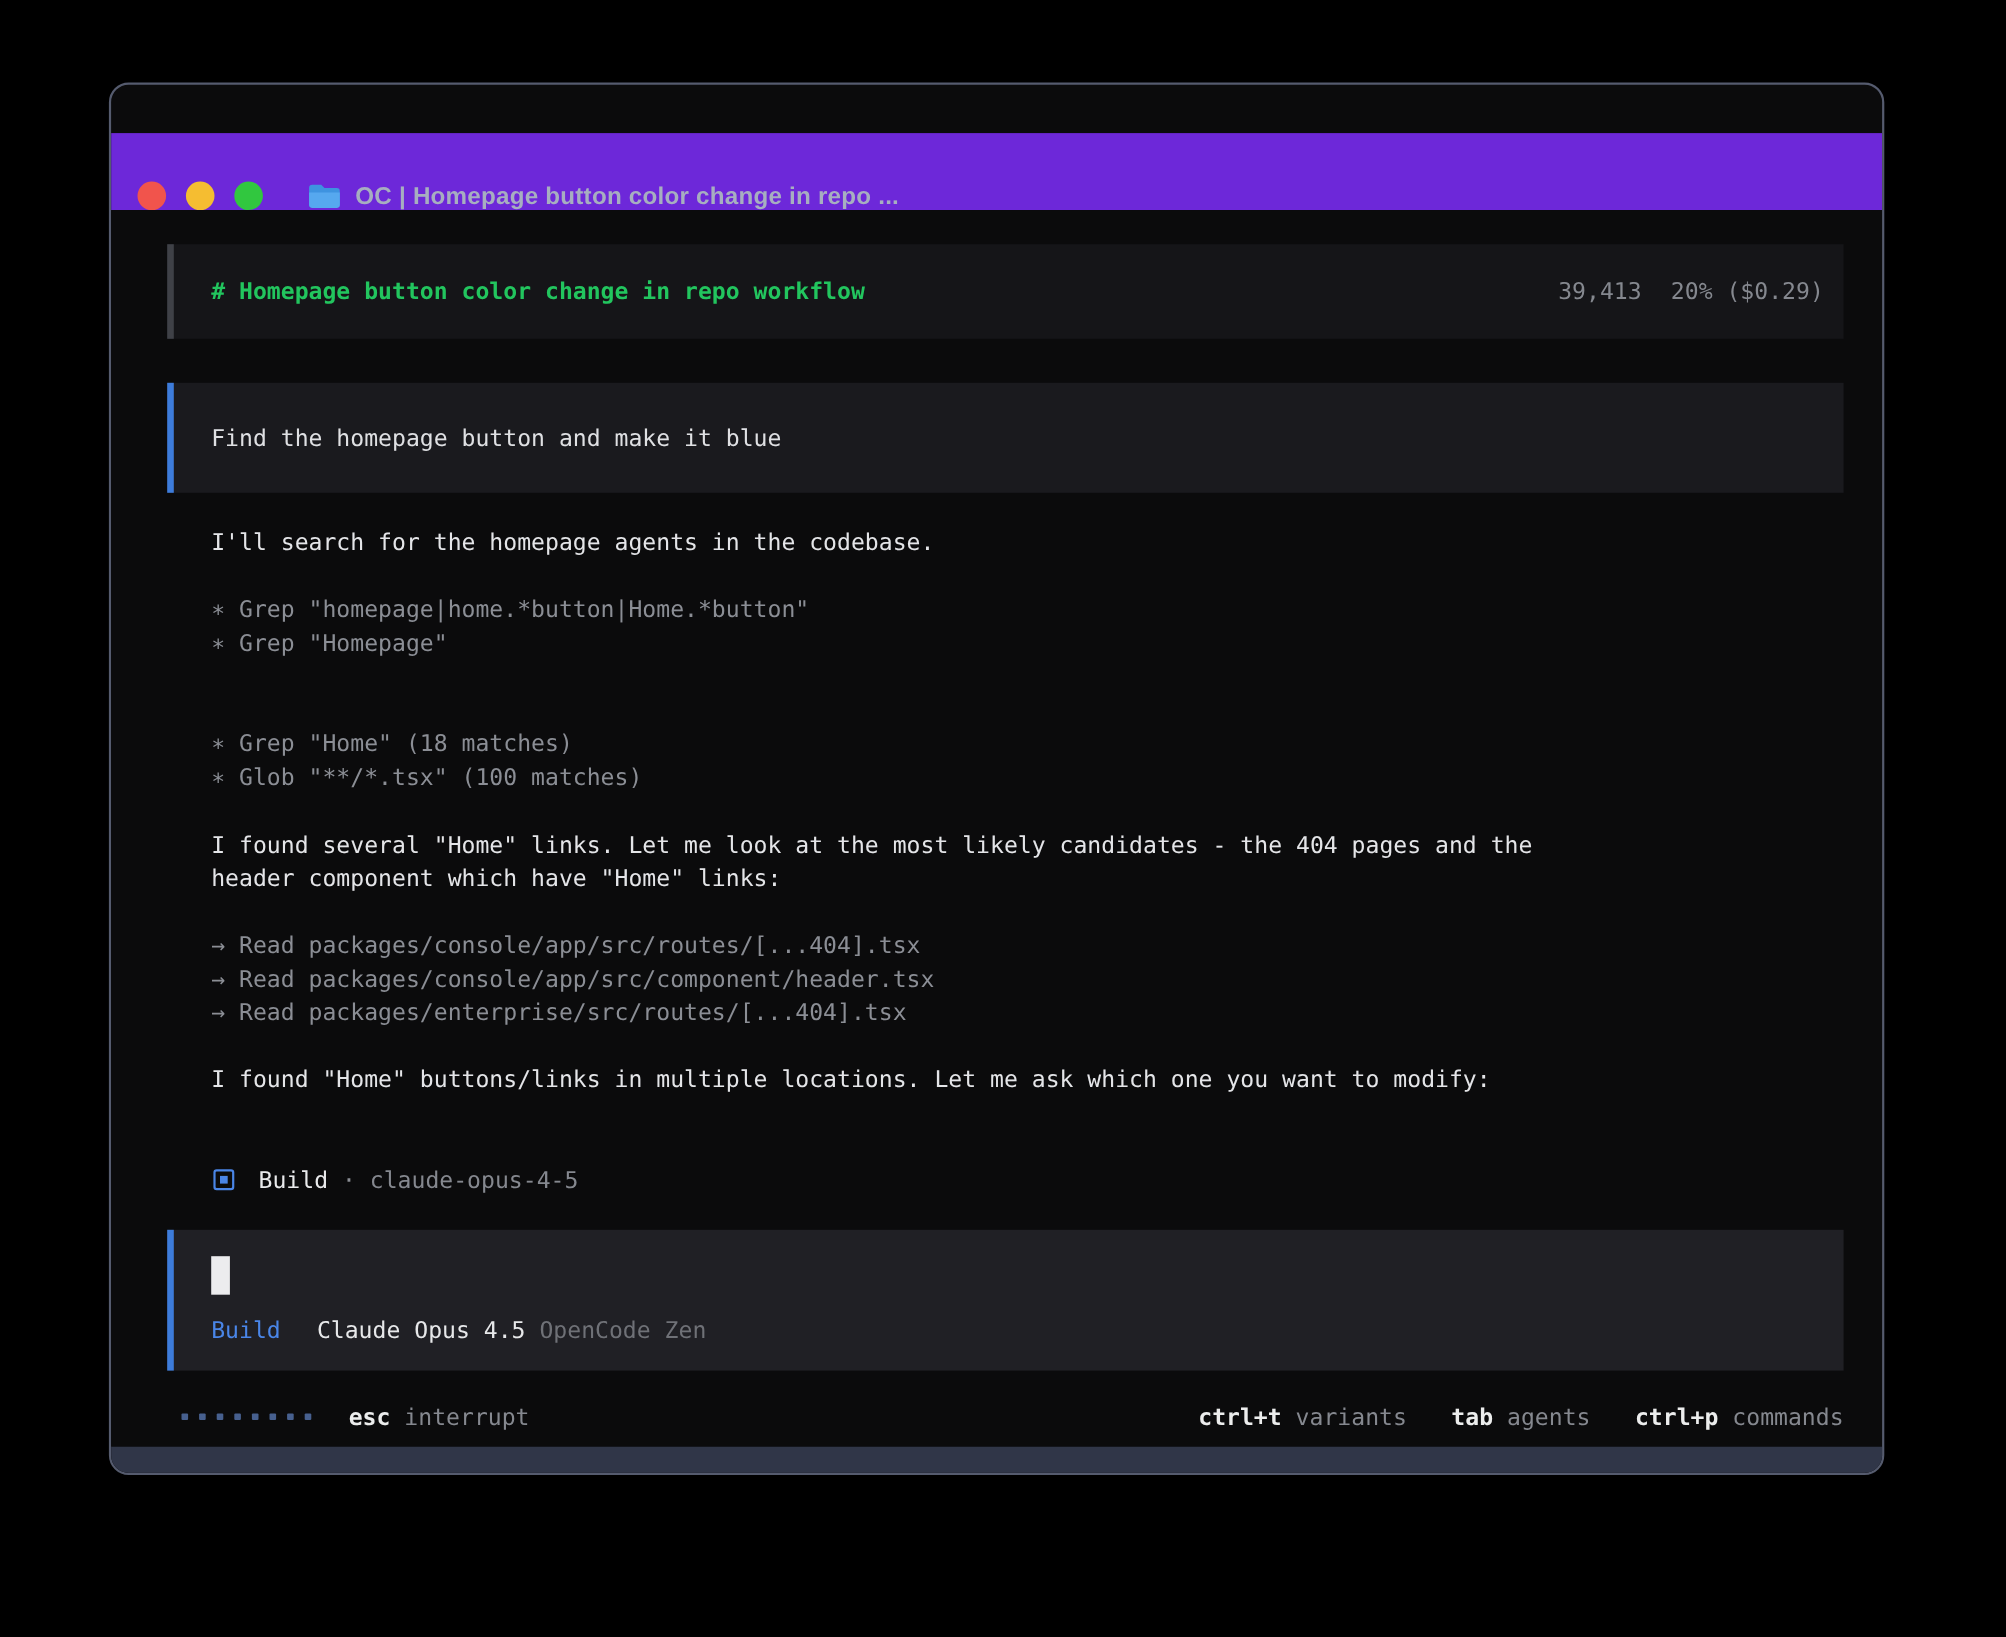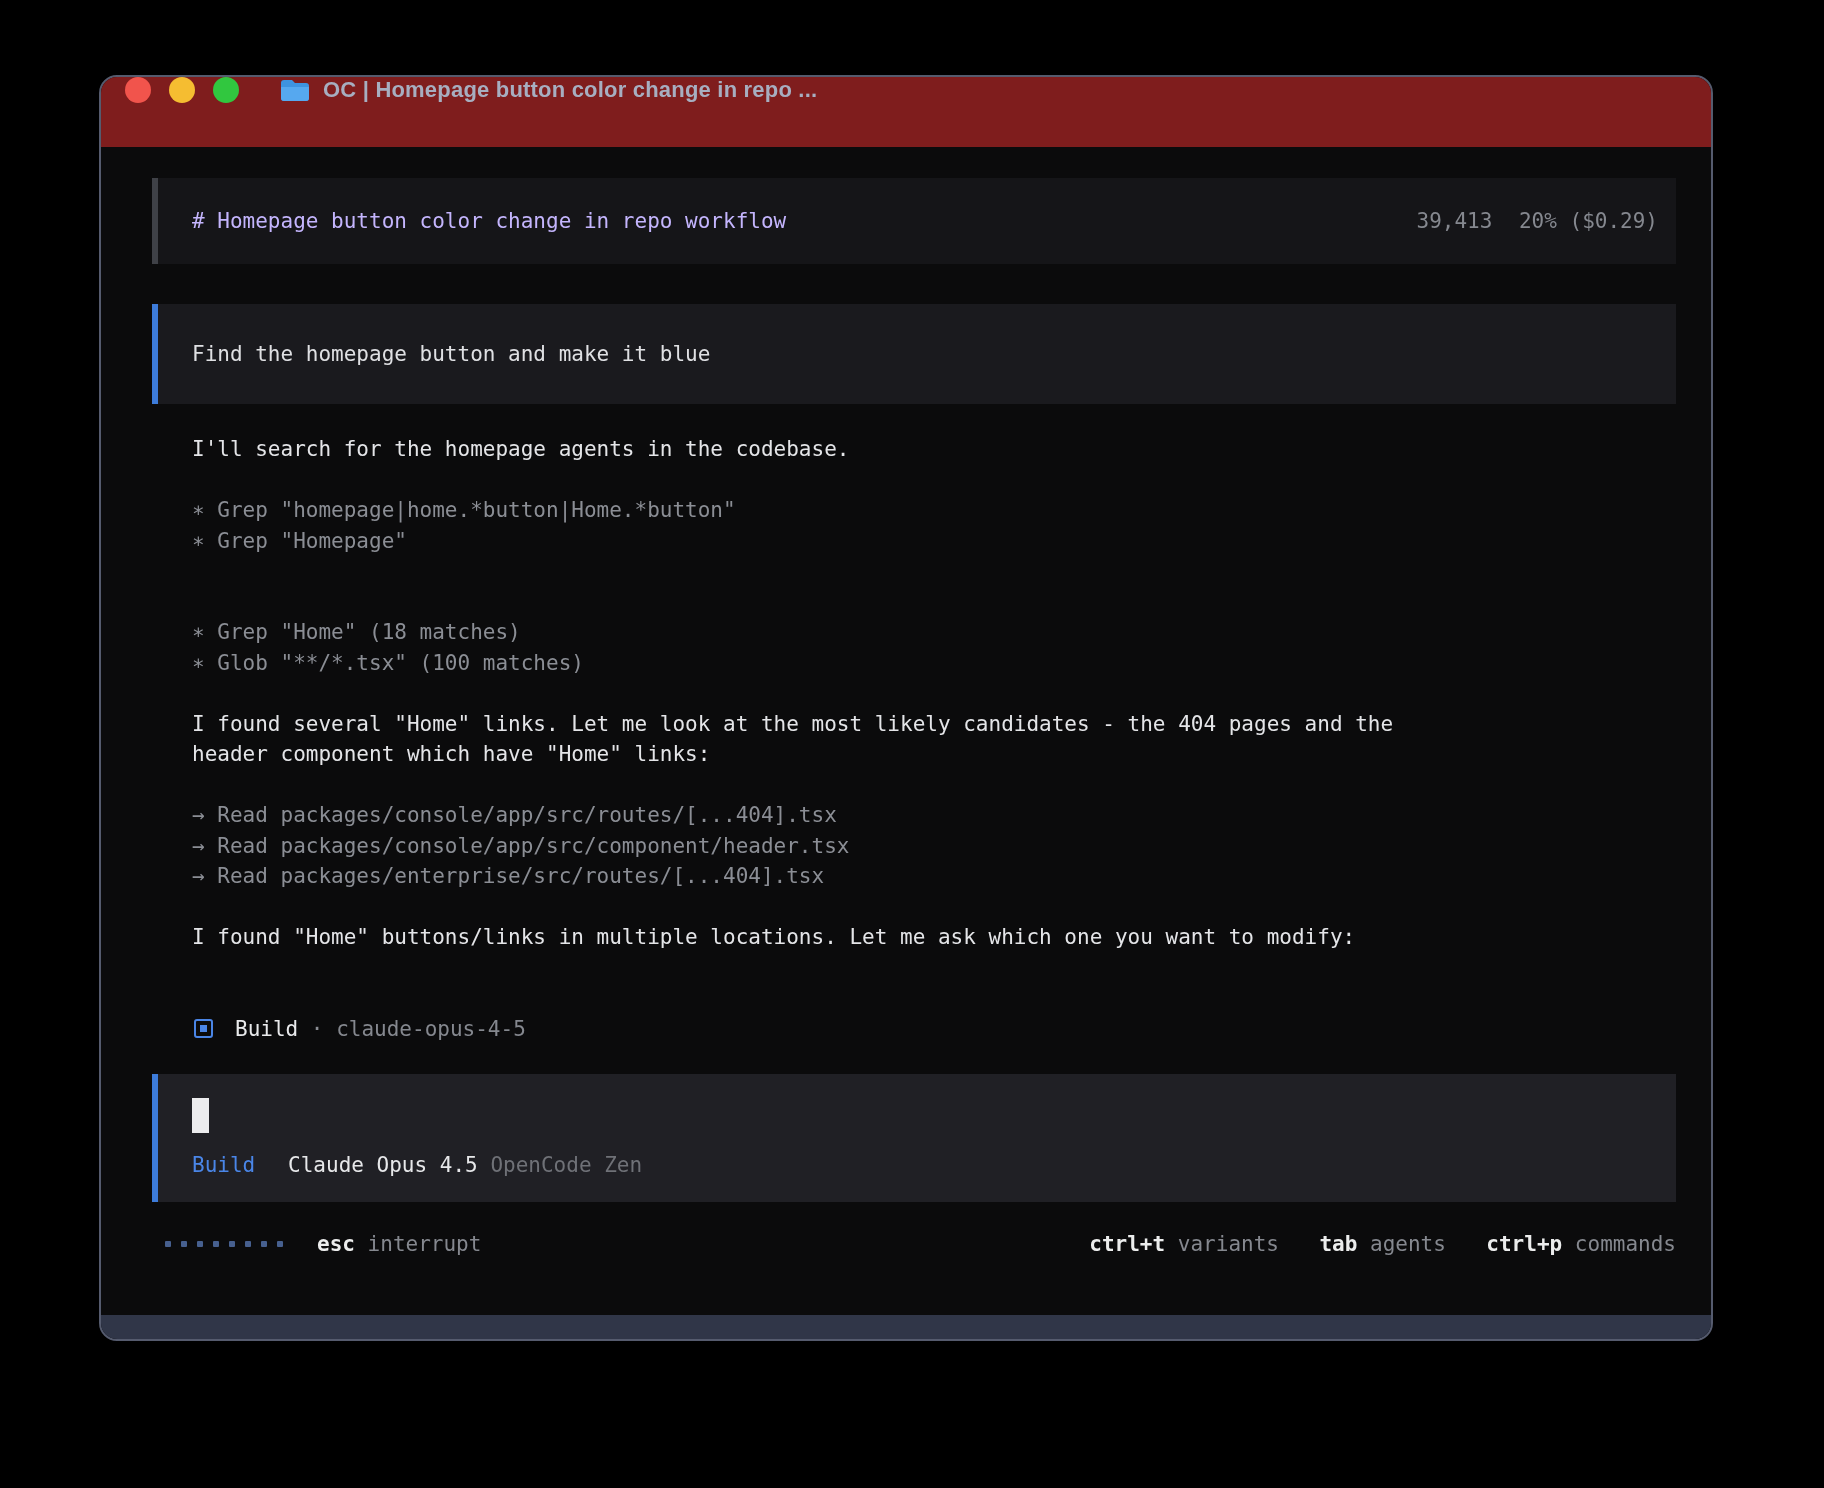--- a/index.html
+++ b/index.html
@@ -12,23 +12,24 @@
     border: 2px solid #555b6e;
     border-radius: 18px;
     background: #0b0b0c;
     overflow: hidden;
     display: flex; flex-direction: column;
   }
 
   
   .titlebar {
     height: 70px; flex: 0 0 70px;
-    background: #7f1d1d;
-    display: flex; align-items: flex-start;
+    background: #6d28d9;
+    display: flex; align-items: flex-end;
     padding-left: 24px;
+    margin-top: 44px;
   }
   .traffic-lights { display: flex; align-items: center; gap: 18px; }
   .tl { width: 26px; height: 26px; border-radius: 50%; display: inline-block; }
   .tl.red    { background: #f1544c; }
   .tl.yellow { background: #f5bd31; }
   .tl.green  { background: #31c73f; }
   .title-group { display: flex; align-items: center; gap: 14px; margin-left: 40px; }
   .window-title {
     font-family: "Liberation Sans", sans-serif;
     font-weight: 700; font-size: 22px; color: #a7aec0;
@@ -48,21 +49,21 @@
     border-left: 6px solid transparent;
     padding: 0 18px 0 34px;
     display: flex; align-items: center;
   }
   .header-block {
     margin-top: 31px; height: 86px;
     background: #151518;
     border-left-color: #3f4147;
     justify-content: space-between;
   }
-  .session-title { font-weight: 400; color: #c4b5fd; white-space: pre; }
+  .session-title { font-weight: 700; color: #22c55e; white-space: pre; }
   .session-stats { color: #85888f; white-space: pre; display: flex; gap: 2.1ch; }
 
   .user-block {
     margin-top: 40px; height: 100px;
     background: #1a1a1e;
     border-left-color: #3d7cdb;
   }
   .user-text { color: #dfe0e3; white-space: pre; }
 
   .transcript { margin-top: 30px; margin-left: 40px; }

